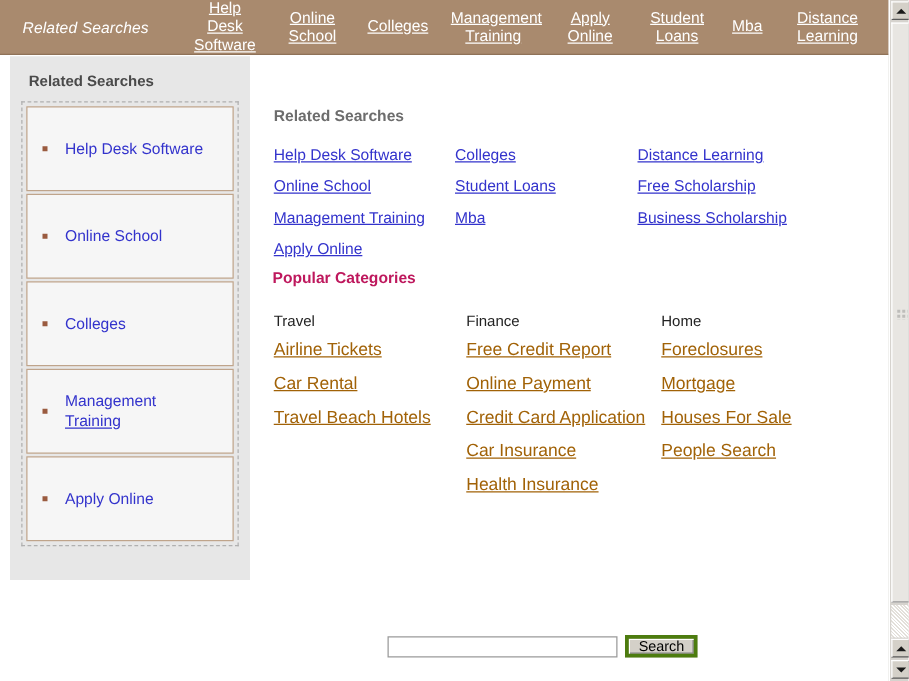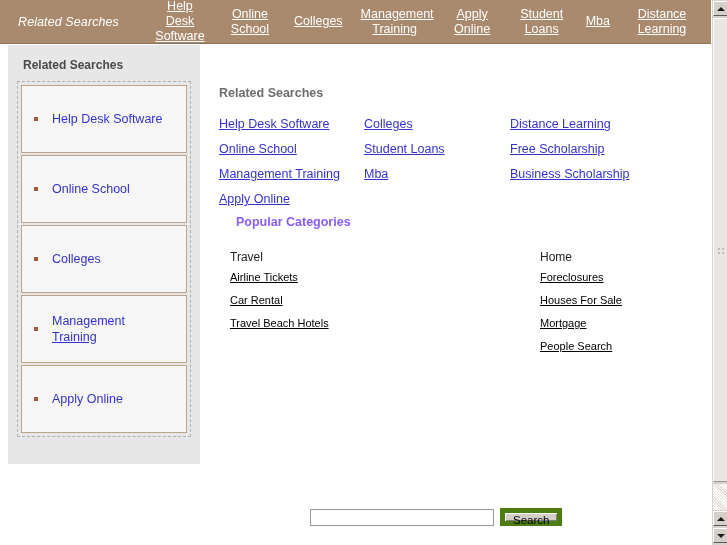--- a/index.html
+++ b/index.html
@@ -124,40 +124,40 @@
     display: block;
     color: #3333cc;
     font-size: 12.5px;
     text-decoration: underline;
     margin-bottom: 11px;
     white-space: nowrap;
     cursor: pointer;
   }
 
   #popular { margin-top: 0; }
-  #pop-title { margin: 0 0 0 26px; font-size: 12.5px; font-weight: bold; color: #8b5cf6; }
+  #pop-title { margin: 0 0 0 8px; font-size: 12.5px; font-weight: bold; color: #be185d; }
   #pop-cols {
-    margin: 21px 0 0 20px;
+    margin: 21px 0 0 9px;
     position: relative;
     height: 148px;
   }
   .pcol { position: absolute; top: 0; }
   .pcol.p1 { left: 0px; }
   .pcol.p2 { left: 154px; }
   .pcol.p3 { left: 310px; }
   .pcol-head {
     font-size: 12px;
     color: #222222;
     margin-bottom: 7px;
     white-space: nowrap;
   }
   .plink {
     display: block;
-    color: #000000;
-    font-size: 11px;
+    color: #a16207;
+    font-size: 14px;
     text-decoration: underline;
     margin-bottom: 11px;
     white-space: nowrap;
     cursor: pointer;
   }
 
   
   #search-row {
     position: absolute;
     left: 310px; top: 508px;
@@ -170,21 +170,21 @@
     height: 17px;
     border: 1px solid #9a9a9a;
     background: #ffffff;
     font-family: "Liberation Sans", sans-serif;
     font-size: 11px;
     padding: 0 2px;
   }
   #search-button {
     height: 18px;
     background: #d4d0c8;
-    border: 5px solid #4d7c0f;
+    border: 3px solid #4d7c0f;
     box-shadow: inset 1px 1px 0 #ffffff, inset -1px -1px 0 #808080;
     font-family: "Liberation Sans", sans-serif;
     font-size: 11.5px;
     color: #000000;
     padding: 0 8px;
     cursor: pointer;
     line-height: 14px;
   }
 
   
@@ -337,26 +337,34 @@
 
       <div id="pop-cols">
 
         <div class="pcol p1">
           <div class="pcol-head">Travel</div>
           <span class="plink">Airline Tickets</span>
           <span class="plink">Car Rental</span>
           <span class="plink">Travel Beach Hotels</span>
         </div>
 
+        <div class="pcol p2">
+          <div class="pcol-head">Finance</div>
+          <span class="plink">Free Credit Report</span>
+          <span class="plink">Online Payment</span>
+          <span class="plink">Credit Card Application</span>
+          <span class="plink">Car Insurance</span>
+          <span class="plink">Health Insurance</span>
+        </div>
 
         <div class="pcol p3">
           <div class="pcol-head">Home</div>
           <span class="plink">Foreclosures</span>
+          <span class="plink">Mortgage</span>
           <span class="plink">Houses For Sale</span>
-          <span class="plink">Mortgage</span>
           <span class="plink">People Search</span>
         </div>
 
       </div>
     </div>
   </div>
 
   <div id="search-row">
     <input id="search-input" type="text" value="" style="">
     <button id="search-button">Search</button>

